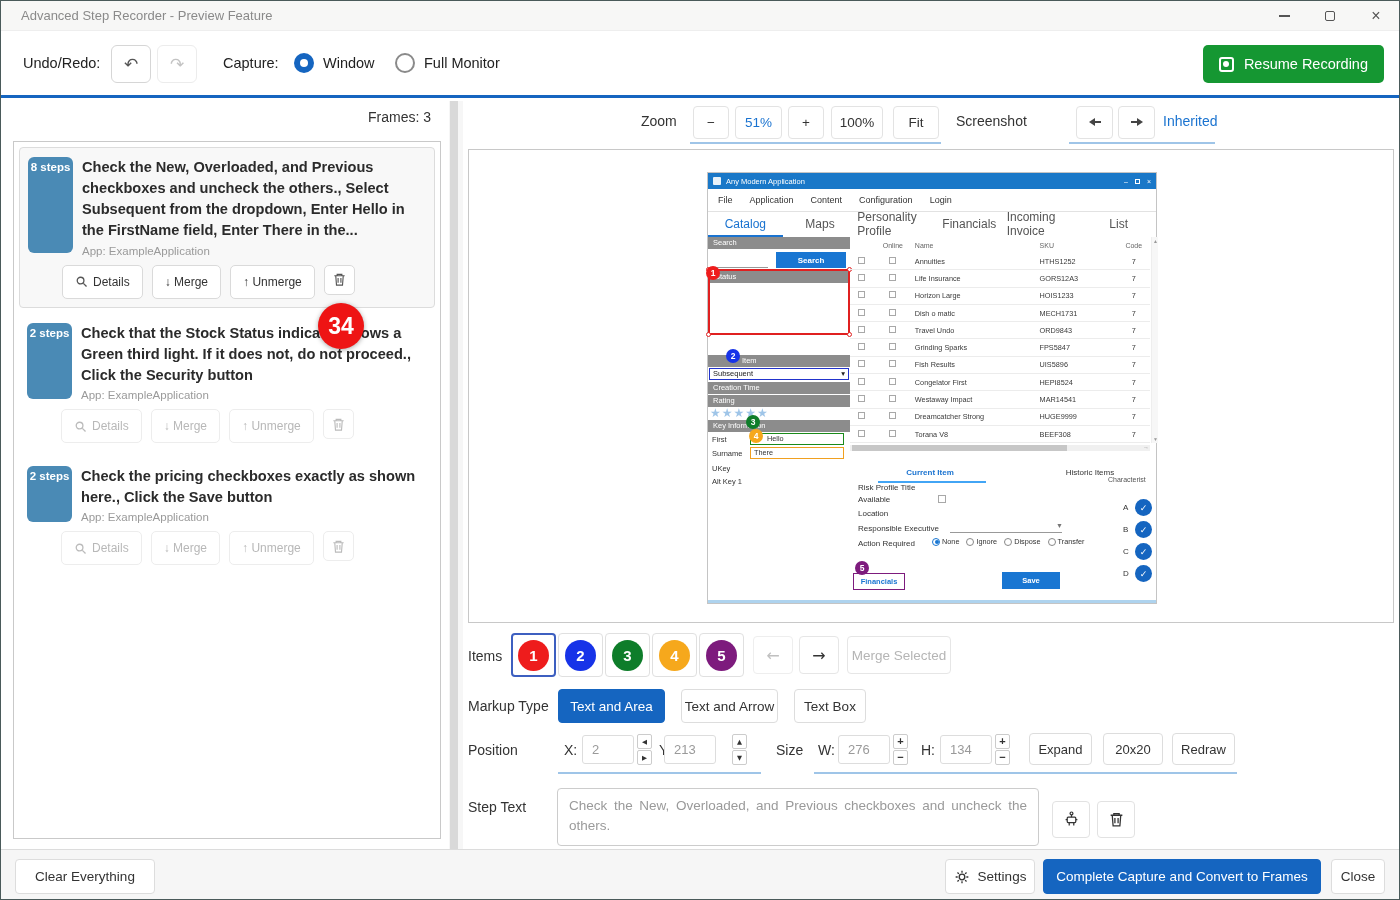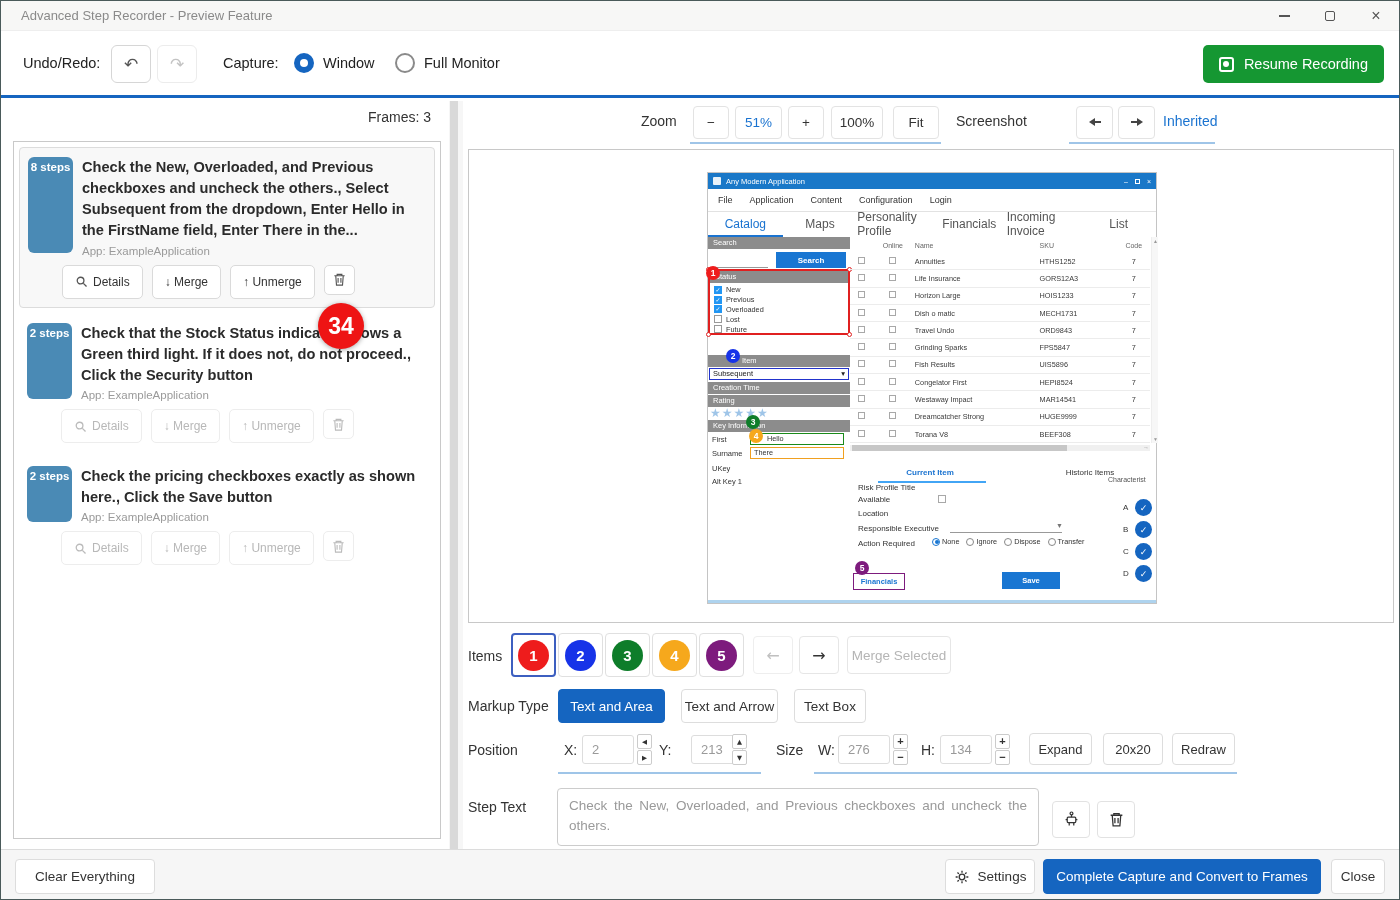--- a/index.html
+++ b/index.html
@@ -341,42 +341,20 @@
           <div class="ma-body">
             <div class="ma-sidebar">
               <div class="ma-hdr sb-search-hdr">Search</div>
               <div class="sb-search-row">
                 <span class="ma-input-line"></span>
                 <button class="ma-search-btn">Search</button>
               </div>
               <div class="sb-filter">Filter Results</div>
               <div class="sb-redbox">
                 <div class="ma-hdr">Status</div>
-                <div class="ma-checklist">
-                    <div class="ma-check-row">
-                      <span class="ma-cb on">✓</span>
-                      <span>New</span>
-                    </div>
-                    <div class="ma-check-row">
-                      <span class="ma-cb on">✓</span>
-                      <span>Previous</span>
-                    </div>
-                    <div class="ma-check-row">
-                      <span class="ma-cb on">✓</span>
-                      <span>Overloaded</span>
-                    </div>
-                    <div class="ma-check-row">
-                      <span class="ma-cb"></span>
-                      <span>Lost</span>
-                    </div>
-                    <div class="ma-check-row">
-                      <span class="ma-cb"></span>
-                      <span>Future</span>
-                    </div>
-                  </div>
                 <span class="handle tl"></span>
                 <span class="handle tr"></span>
                 <span class="handle bl"></span>
                 <span class="handle br"></span>
               </div>
               <div class="ma-hdr sb-item-hdr">Item</div>
               <div class="sb-dropdown">
                   <span>Subsequent</span>
                   <span class="caret">▾</span>
                 </div>
@@ -576,21 +554,21 @@
 
       <div class="position-row">
         <span class="row-label" style="left:5px;top:7px">Position</span>
         <span class="row-label" style="left:101px;top:7px">X:</span>
         <input class="pos-input" style="left: 119px;" value="2">
         <span class="spin" style="left:174px">
             <button>◀</button>
             <button>▶</button>
           </span>
         <span class="row-label" style="left:196px;top:7px">Y:</span>
-        <input class="pos-input" style="left: 228px;" value="213">
+        <input class="pos-input" style="left: 201px;" value="213">
         <span class="spin" style="left:269px">
             <button>▲</button>
             <button>▼</button>
           </span>
         <span class="row-label" style="left:313px;top:7px">Size</span>
         <span class="row-label" style="left:355px;top:7px">W:</span>
         <input class="pos-input" style="left: 375px;" value="276">
         <span class="spin" style="left:430px">
             <button class="pm">+</button>
             <button class="pm">−</button>

